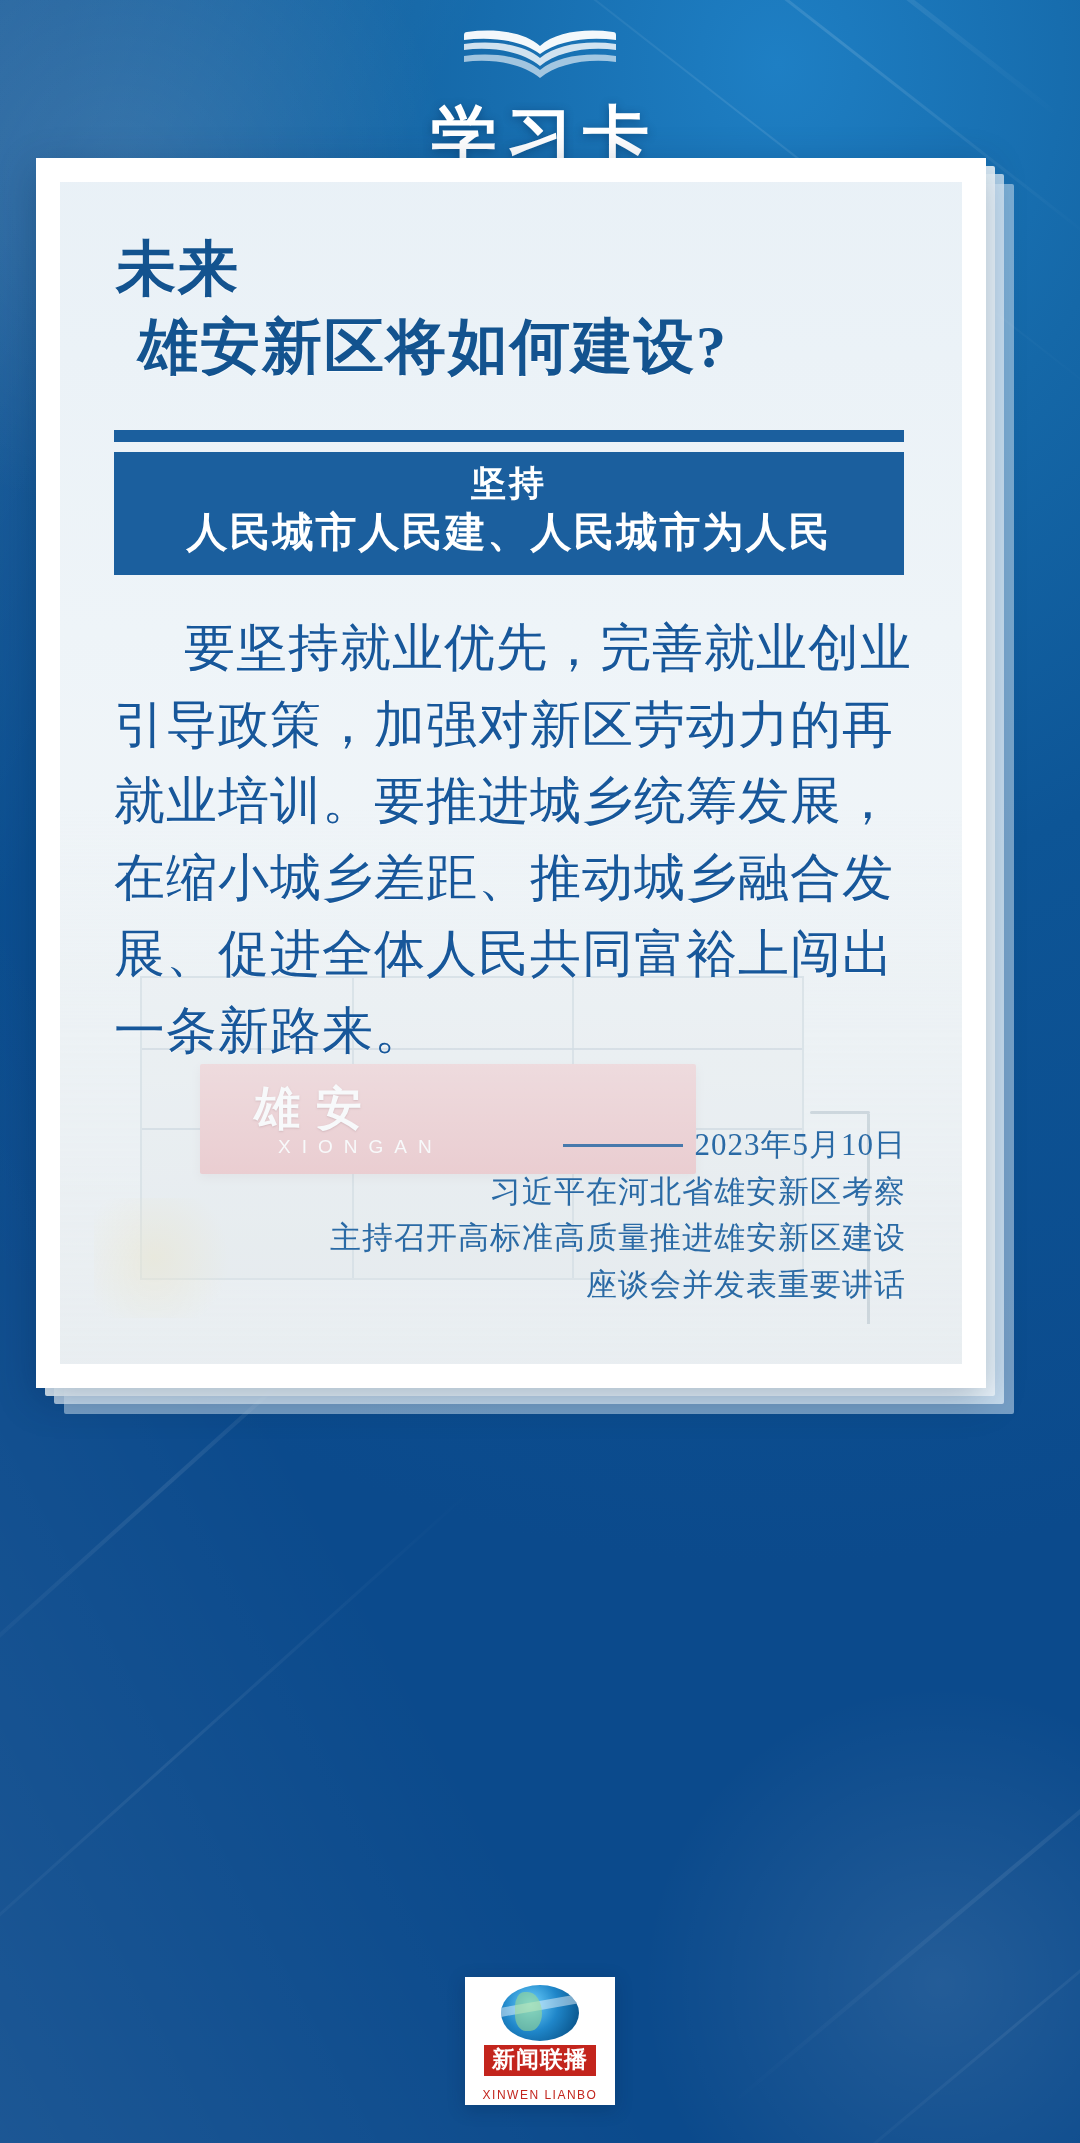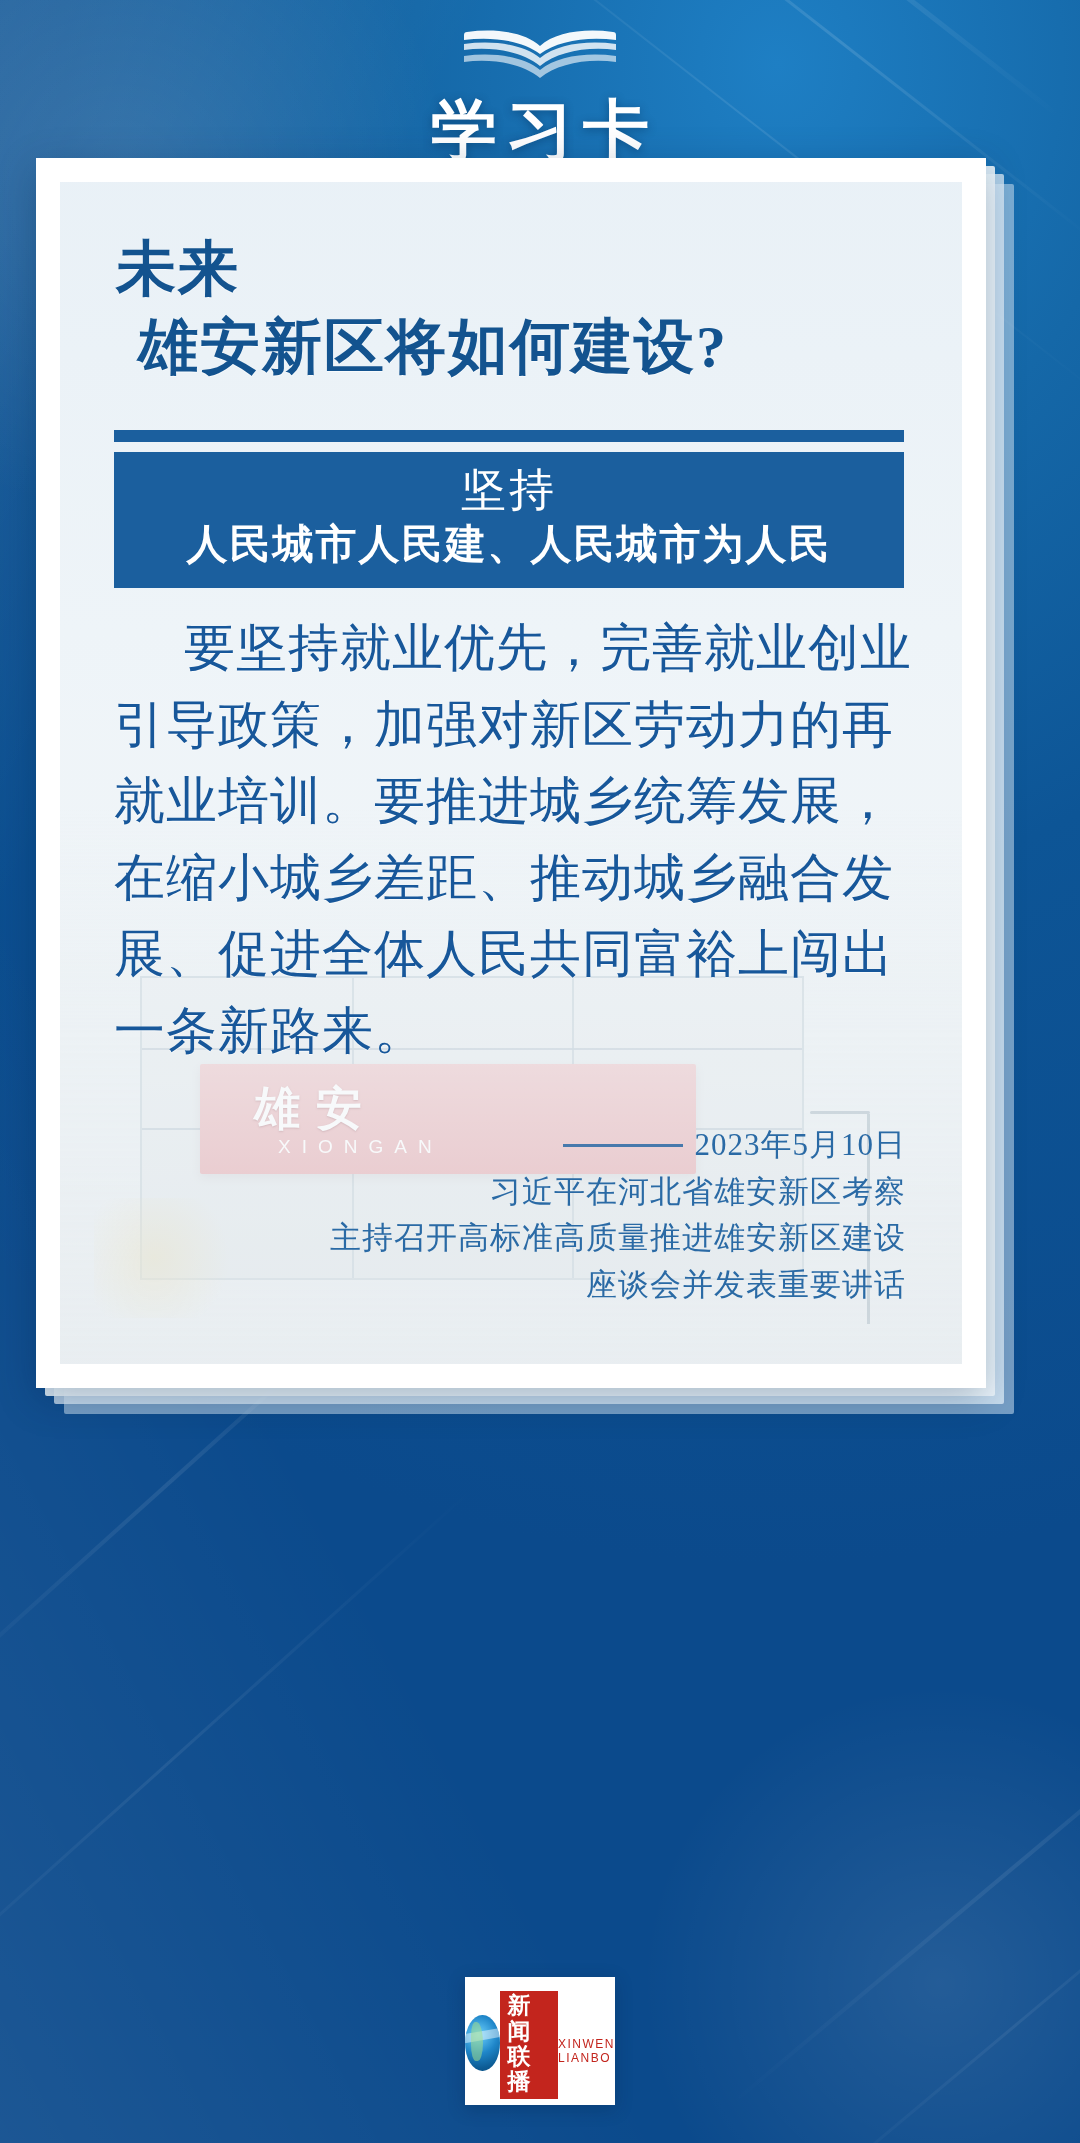--- a/index.html
+++ b/index.html
@@ -60,21 +60,21 @@
   }
   .book-icon { display: block; margin: 0 auto 4px auto; }
   .brand-title {
     font-family: "Liberation Serif", serif;
     font-size: 66px;
     font-weight: 700;
     letter-spacing: 10px;
     color: #ffffff;
     text-shadow: 0 2px 10px rgba(0,40,80,.45);
     line-height: 1;
-    margin: 6px;
+    margin: 12px;
     padding-left: 10px;
   }
 
   
   .card-stack {
     position: absolute;
     left: 36px;
     top: 158px;
     width: 1008px;
     height: 1262px;
@@ -188,22 +188,22 @@
     width: 100%;
   }
   .ribbon .band {
     margin-top: 10px;
     background: #1b5f9e;
     color: #ffffff;
     text-align: center;
     padding: 10px 0 16px 0;
   }
   .ribbon .band .r1 {
-    font-size: 45px;
-    font-weight: 400;
+    font-size: 35px;
+    font-weight: 700;
     letter-spacing: 3px;
     line-height: 1.25;
   }
   .ribbon .band .r2 {
     font-size: 41px;
     font-weight: 700;
     letter-spacing: 2px;
     line-height: 1.3;
   }
 
@@ -241,20 +241,21 @@
   .footer-logo {
     position: absolute;
     left: 50%;
     transform: translateX(-50%);
     bottom: 38px;
     width: 150px;
     height: 128px;
     background: #ffffff;
     box-shadow: 0 4px 16px rgba(0,30,60,.25);
     display: flex;
+    flex-direction: column;
     align-items: center;
     justify-content: flex-start;
     padding-top: 8px;
     box-sizing: border-box;
   }
   .globe {
     width: 78px; height: 56px;
     background:
       radial-gradient(circle at 38% 35%, #6fd3ff 0%, #1f86c9 45%, #0d5d96 78%, #084a7c 100%);
     border-radius: 50%;

